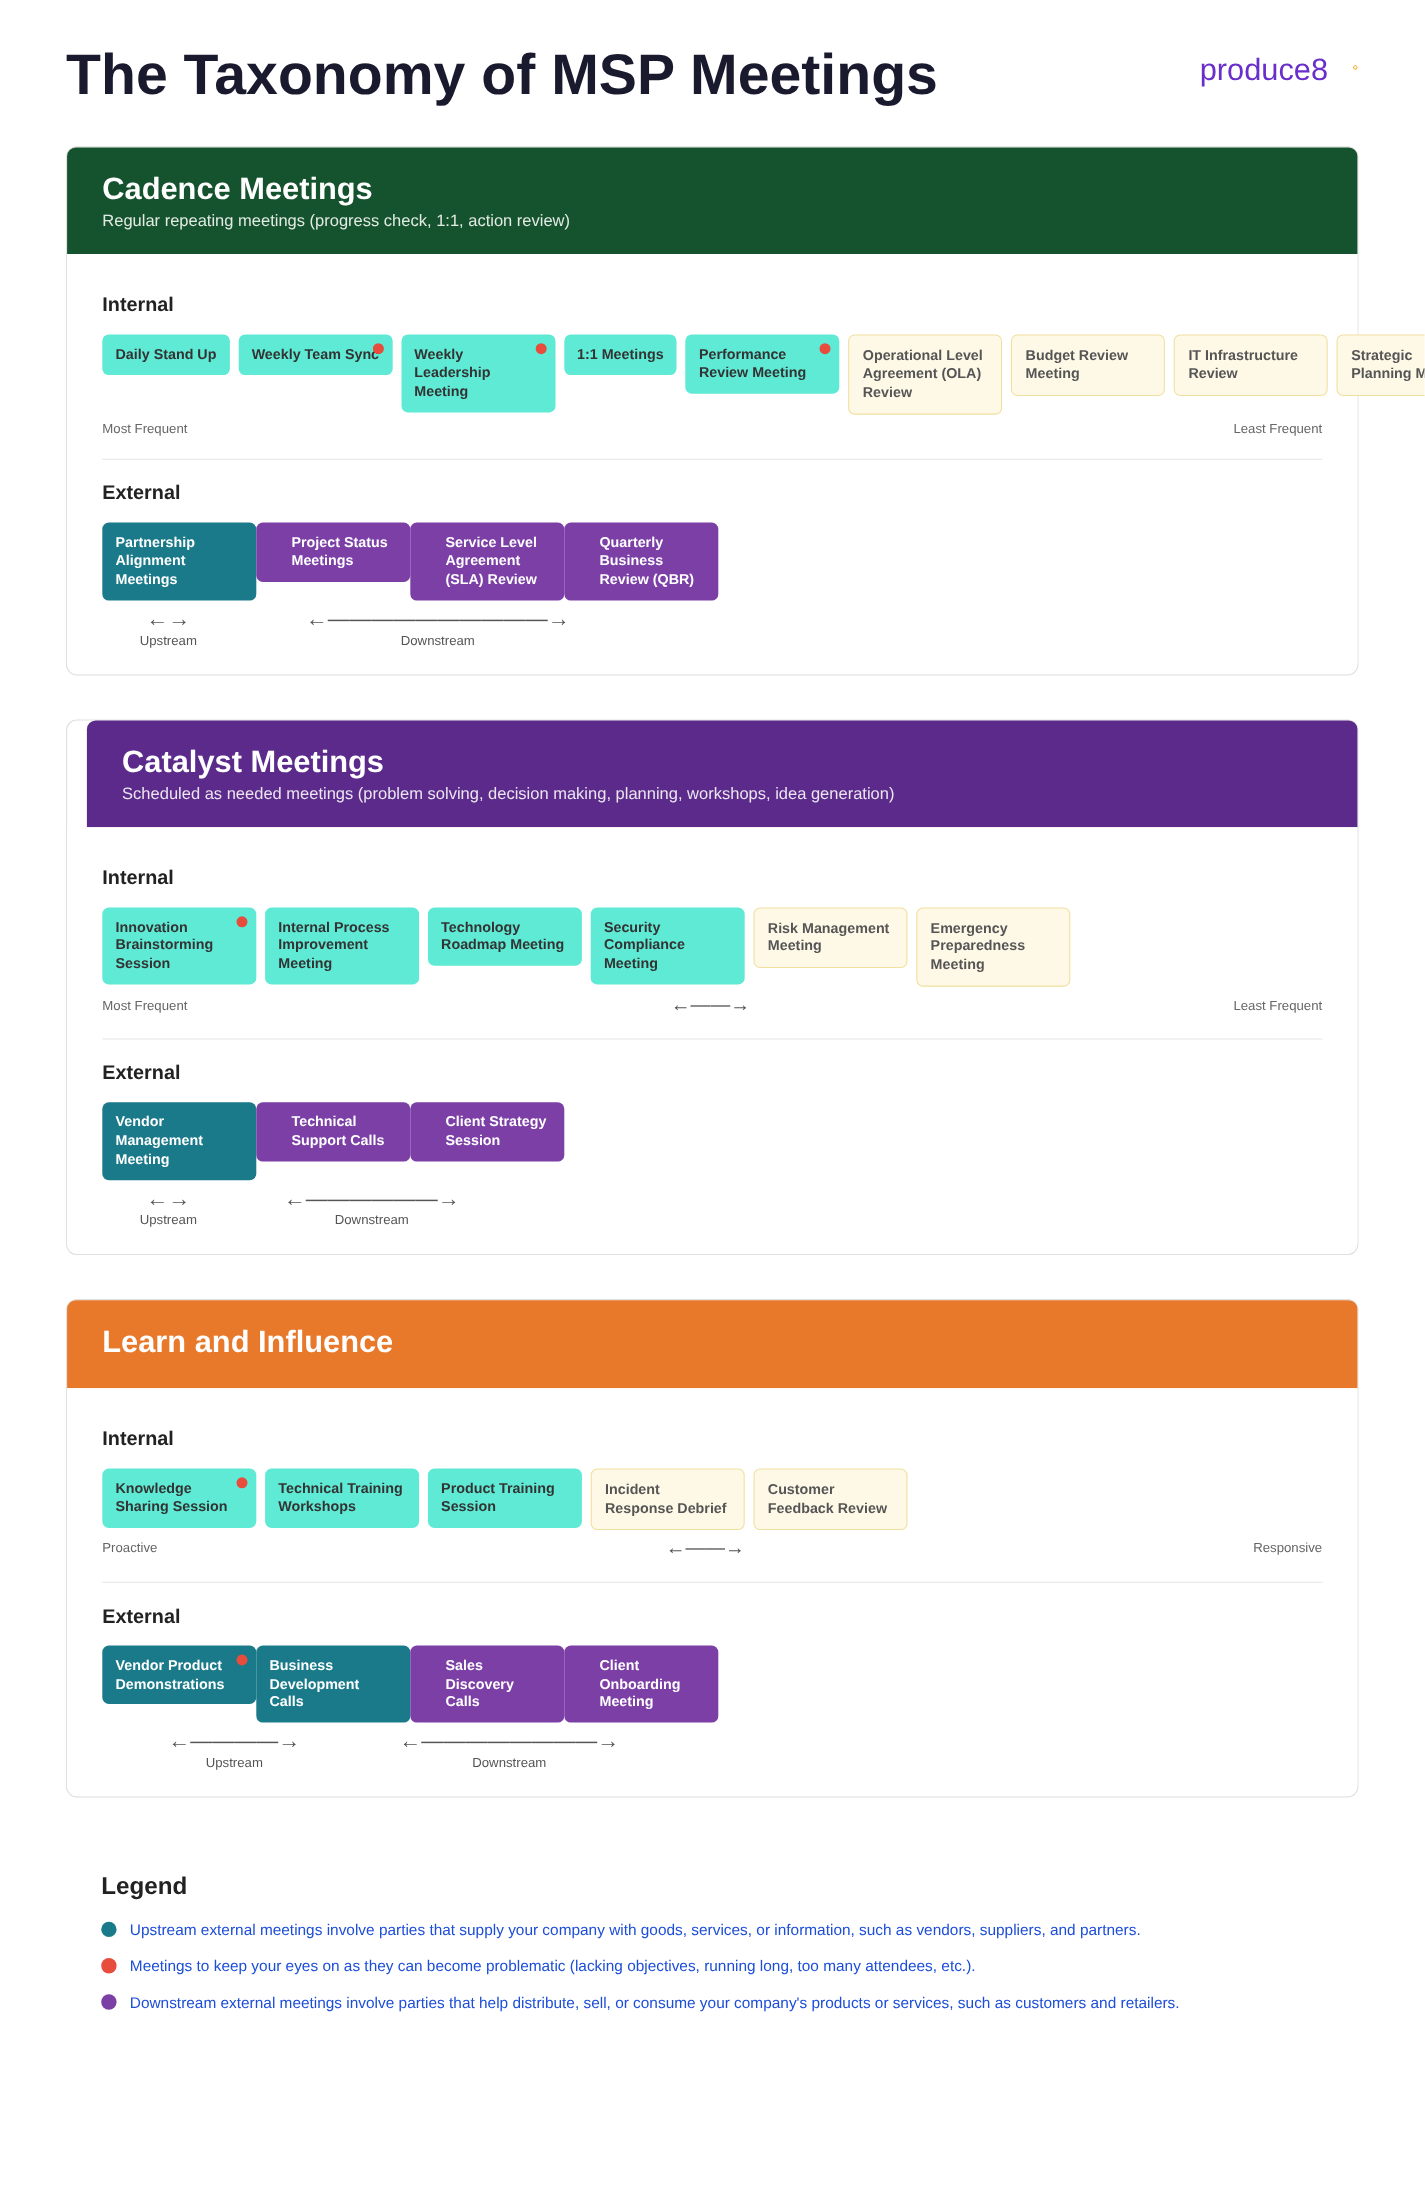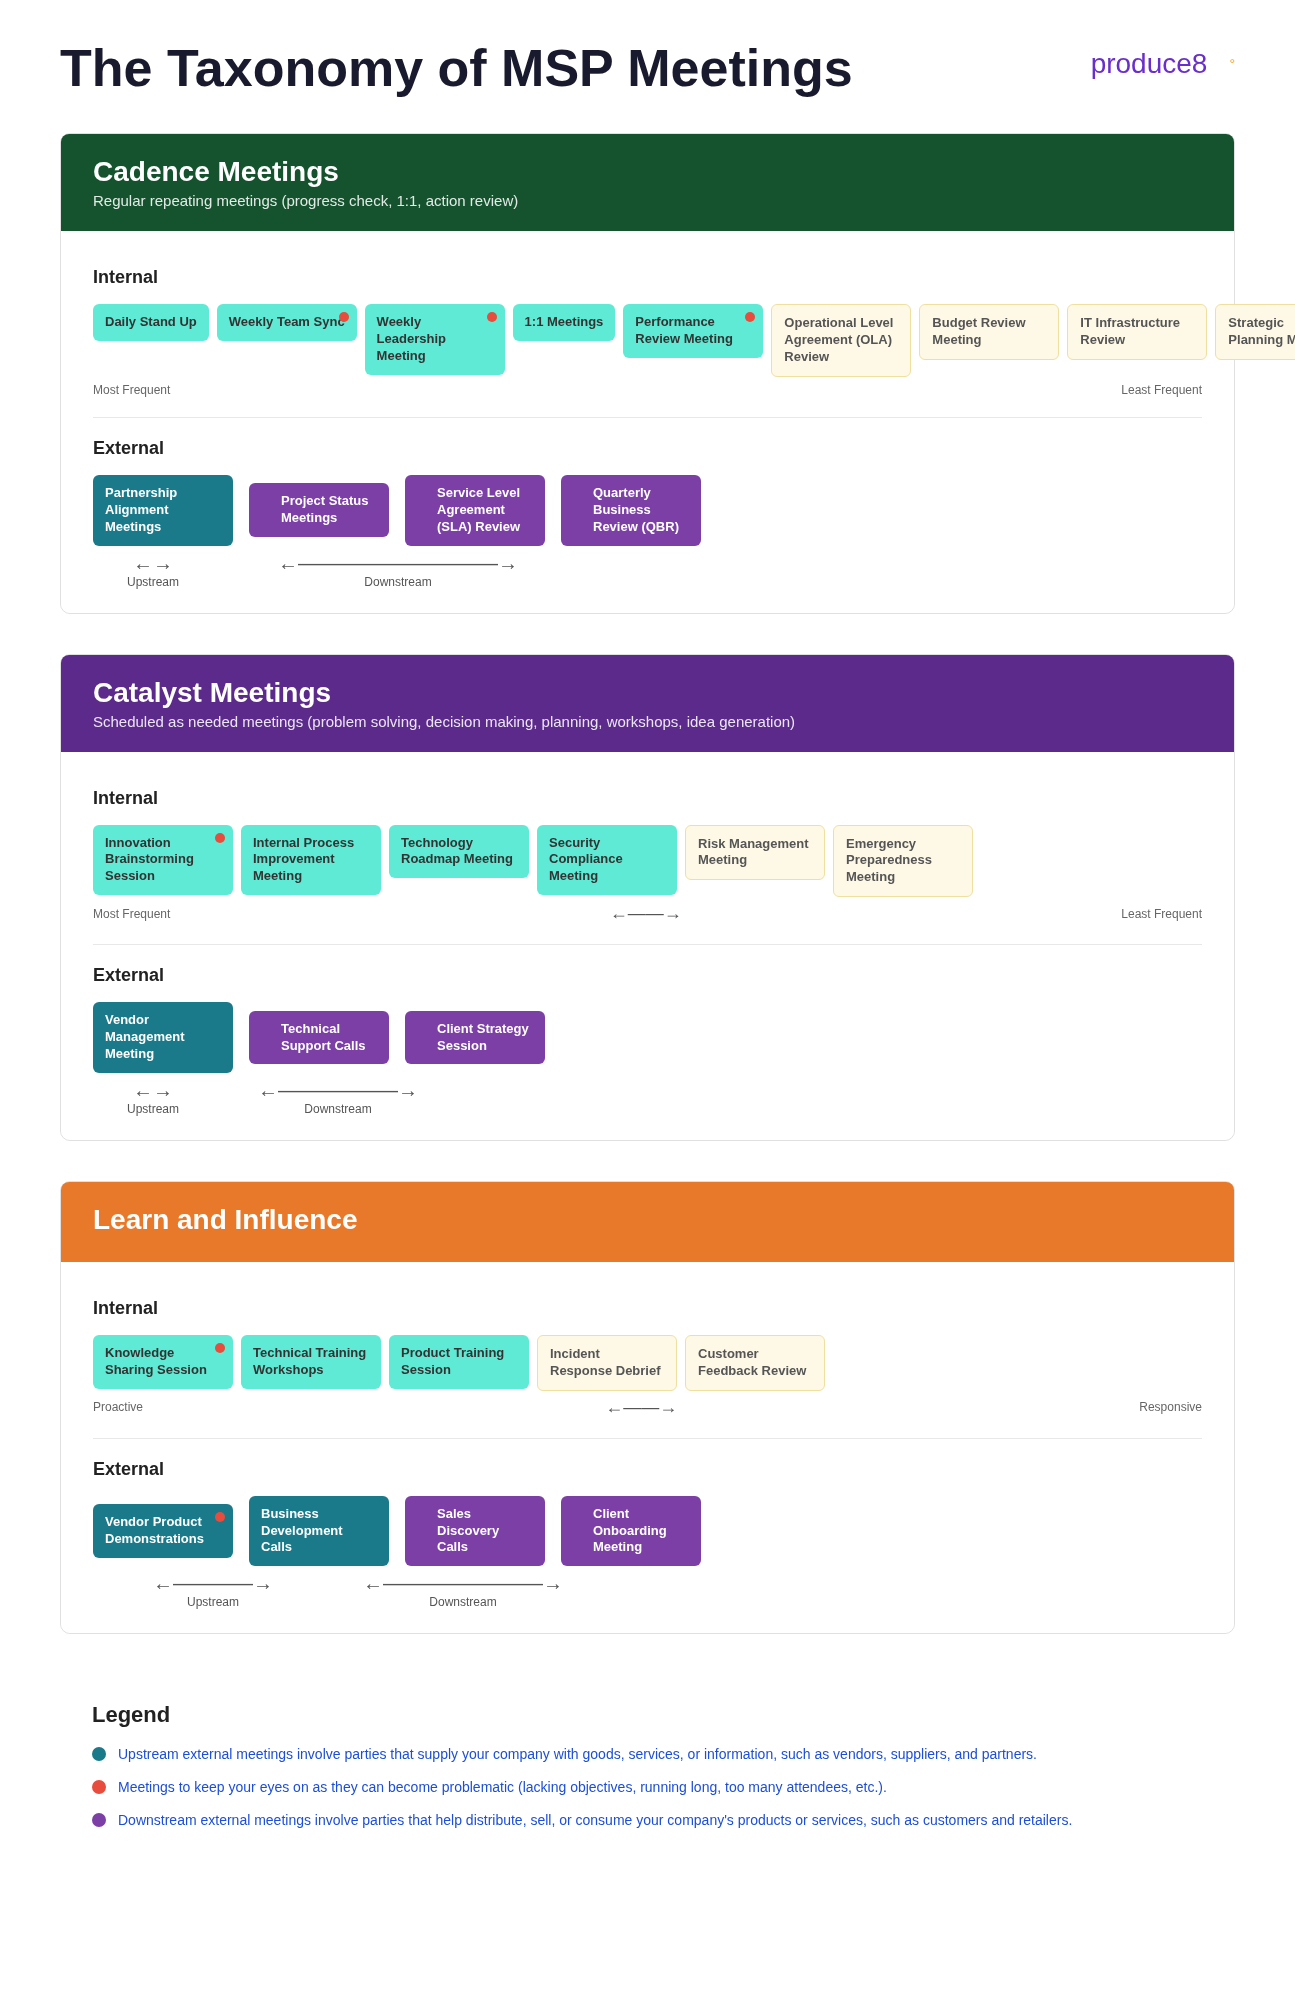--- a/index.html
+++ b/index.html
@@ -37,21 +37,21 @@
       font-size: 14px;
     }
 
     
     .section-header {
       border-radius: 8px 8px 0 0;
       padding: 22px 32px;
       margin-bottom: 0;
     }
     .section-header.cadence { background: #14532d; }
-    .section-header.catalyst { background: #5b2a8a; }
+    .section-header.catalyst { background: #5b2a8a; margin-left: 18px; }
     .section-header.learn { background: #e8792a; }
     .section-header h2 {
       font-size: 28px;
       font-weight: 700;
       color: #fff;
       margin-bottom: 4px;
     }
     .section-header p {
       font-size: 15px;
       color: rgba(255,255,255,0.88);
@@ -125,22 +125,22 @@
 
     .divider {
       height: 1px;
       background: #e8e8e8;
       margin: 20px 0;
     }
 
     
     .external-row {
       display: flex;
-      gap: 16px;
-      align-items: center;
+      gap: 0;
+      align-items: flex-start;
       flex-wrap: nowrap;
       margin-bottom: 4px;
     }
 
     
     .legend-section {
       margin-top: 16px;
       padding: 28px 32px;
       background: #fff;
     }

